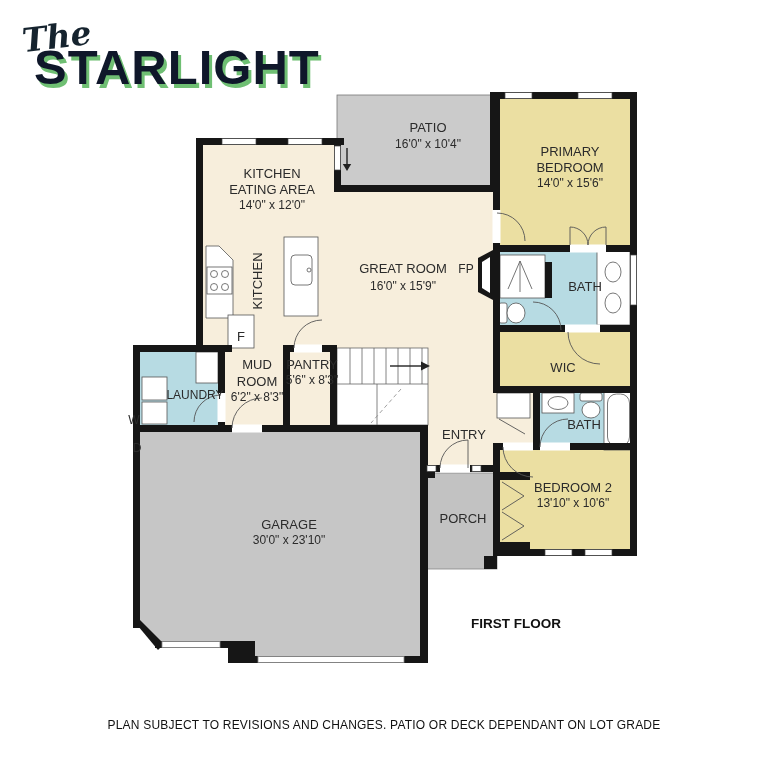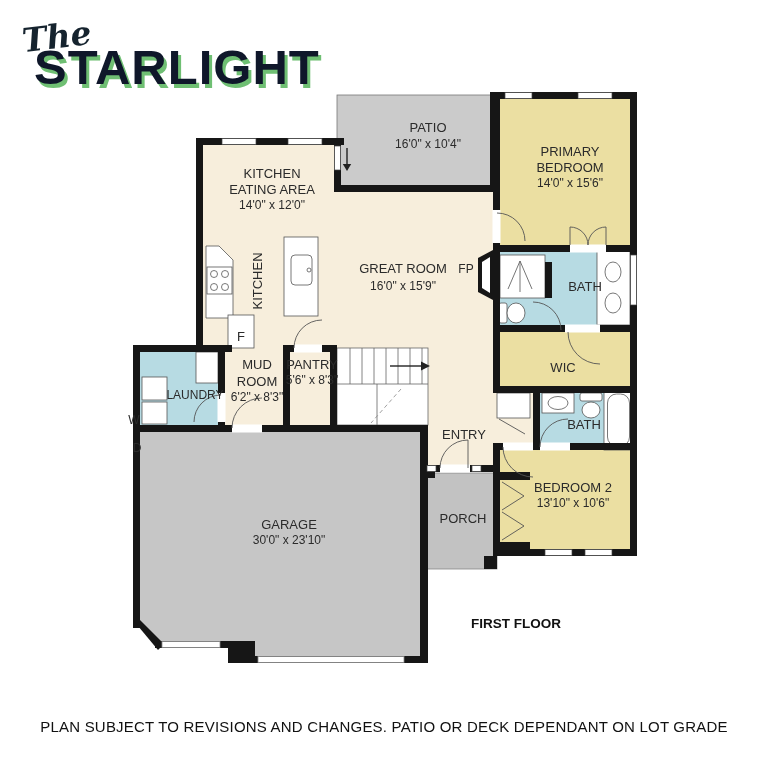--- a/index.html
+++ b/index.html
@@ -7,21 +7,21 @@
          font-family:"Liberation Sans",sans-serif;}
   #plan-svg{position:absolute;left:0;top:0;}
   .title-block{position:absolute;left:20px;top:20px;z-index:5;}
   .title-script{font-family:"DejaVu Serif",serif;font-style:italic;font-weight:600;
                 font-size:33px;color:#15232e;transform:rotate(-7deg);width:max-content;
                 margin-left:2px;line-height:1;}
   .title-main{font-family:"Liberation Sans",sans-serif;font-weight:bold;font-size:49px;
               letter-spacing:1px;color:#0f172a;line-height:1;margin-top:-10px;margin-left:14px;
               text-shadow:3px 4px 0 #6fbf73;width:max-content;}
   .footer-note{position:absolute;left:0;right:0;top:718px;text-align:center;
-               font-size:15px;color:#111;letter-spacing:0.2px;}
+               font-size:12px;color:#111;letter-spacing:0.2px;}
   svg text{font-family:"Liberation Sans",sans-serif;fill:#2b2b2b;}
   .room-label{font-size:13px;}
   .room-dims{font-size:12px;}
   .small-label{font-size:12px;}
   .floor-label{font-size:13.5px;font-weight:bold;fill:#111;}
 </style>
 </head>
 <body>
 
 <div id="stage">

